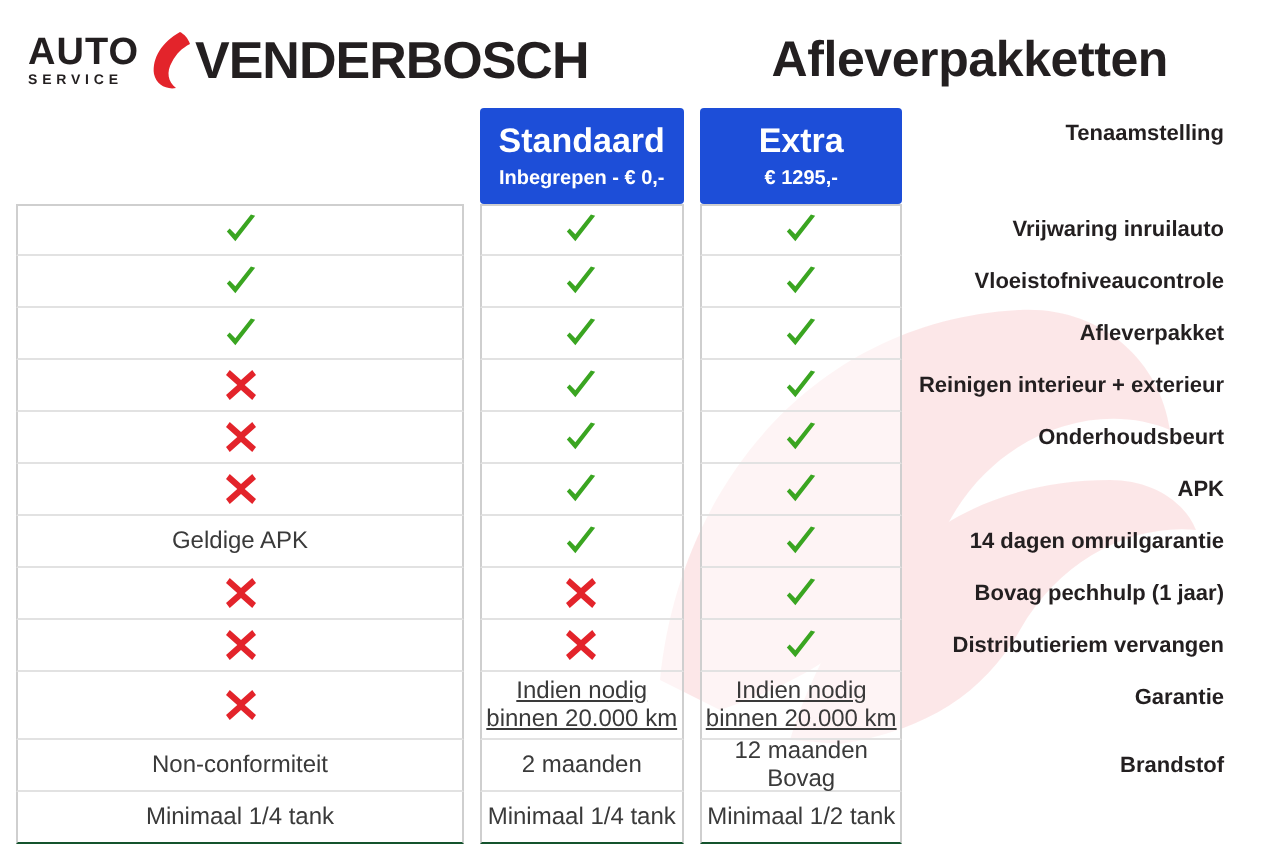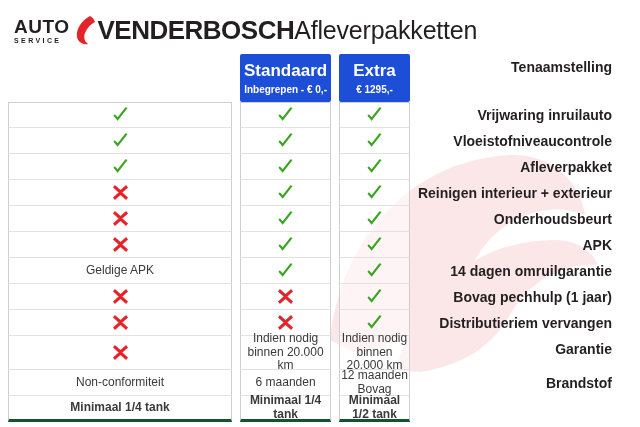--- a/index.html
+++ b/index.html
@@ -66,23 +66,23 @@
     margin: 0 1px 0 3px;
   }
   .logo-vender {
     font-size: 26px;
     font-weight: bold;
     letter-spacing: -0.5px;
     color: #231f20;
   }
   .header-title {
     flex: 1 1 auto;
-    text-align: left;
+    text-align: right;
     font-size: 25px;
-    font-weight: normal;
+    font-weight: bold;
     color: #231f20;
     letter-spacing: -0.2px;
     padding-right: 30px;
   }
 
   
   .table {
     position: relative;
     z-index: 2;
     width: 612px;
@@ -107,21 +107,21 @@
   .colhead .price {
     font-size: 10px;
     font-weight: bold;
     margin-top: 3px;
   }
   .spacer { }
 
   .row-label {
     text-align: right;
     padding: 0 8px 0 0;
-    font-size: 14px;
+    font-size: 11px;
     font-weight: bold;
     color: #231f20;
     display: flex;
     align-items: center;
     justify-content: flex-end;
     height: 26px;
     white-space: nowrap;
   }
   .cell {
     height: 26px;
@@ -131,23 +131,23 @@
     background: rgba(255,255,255,0.55);
     display: flex;
     align-items: center;
     justify-content: center;
     font-size: 12px;
     color: #3a3a3a;
     text-align: center;
     line-height: 1.15;
   }
   .cell.first { border-top: 1px solid #cfcfcf; }
-  .cell.last { border-bottom: 3px solid #14532d; font-weight: bold; }
+  .cell.last { border-bottom: 1px solid #14532d; }
   .cell.tall { height: 34px; }
-  .cell .two { display: block; }
+  .cell .two { display: block; text-decoration: underline; }
 
   svg.check { width: 17px; height: 16px; display: block; }
   svg.cross { width: 15px; height: 15px; display: block; }
 </style>
 </head>
 <body>
 
 <div id="page">
 
   <svg class="watermark" viewBox="0 0 300 260">
@@ -339,21 +339,21 @@
         <span>
           <span class="two">Indien nodig</span>
           <span class="two">binnen 20.000 km</span>
         </span>
       </div>
       <div class="row-label">Garantie</div>
       <div class="cell">
         <span>Non-conformiteit</span>
       </div>
       <div class="cell">
-        <span>6 maanden</span>
+        <span>2 maanden</span>
       </div>
       <div class="cell">
         <span>12 maanden Bovag</span>
       </div>
       <div class="row-label">Brandstof</div>
       <div class="cell last">
         <span>Minimaal 1/4 tank</span>
       </div>
       <div class="cell last">
         <span>Minimaal 1/4 tank</span>

